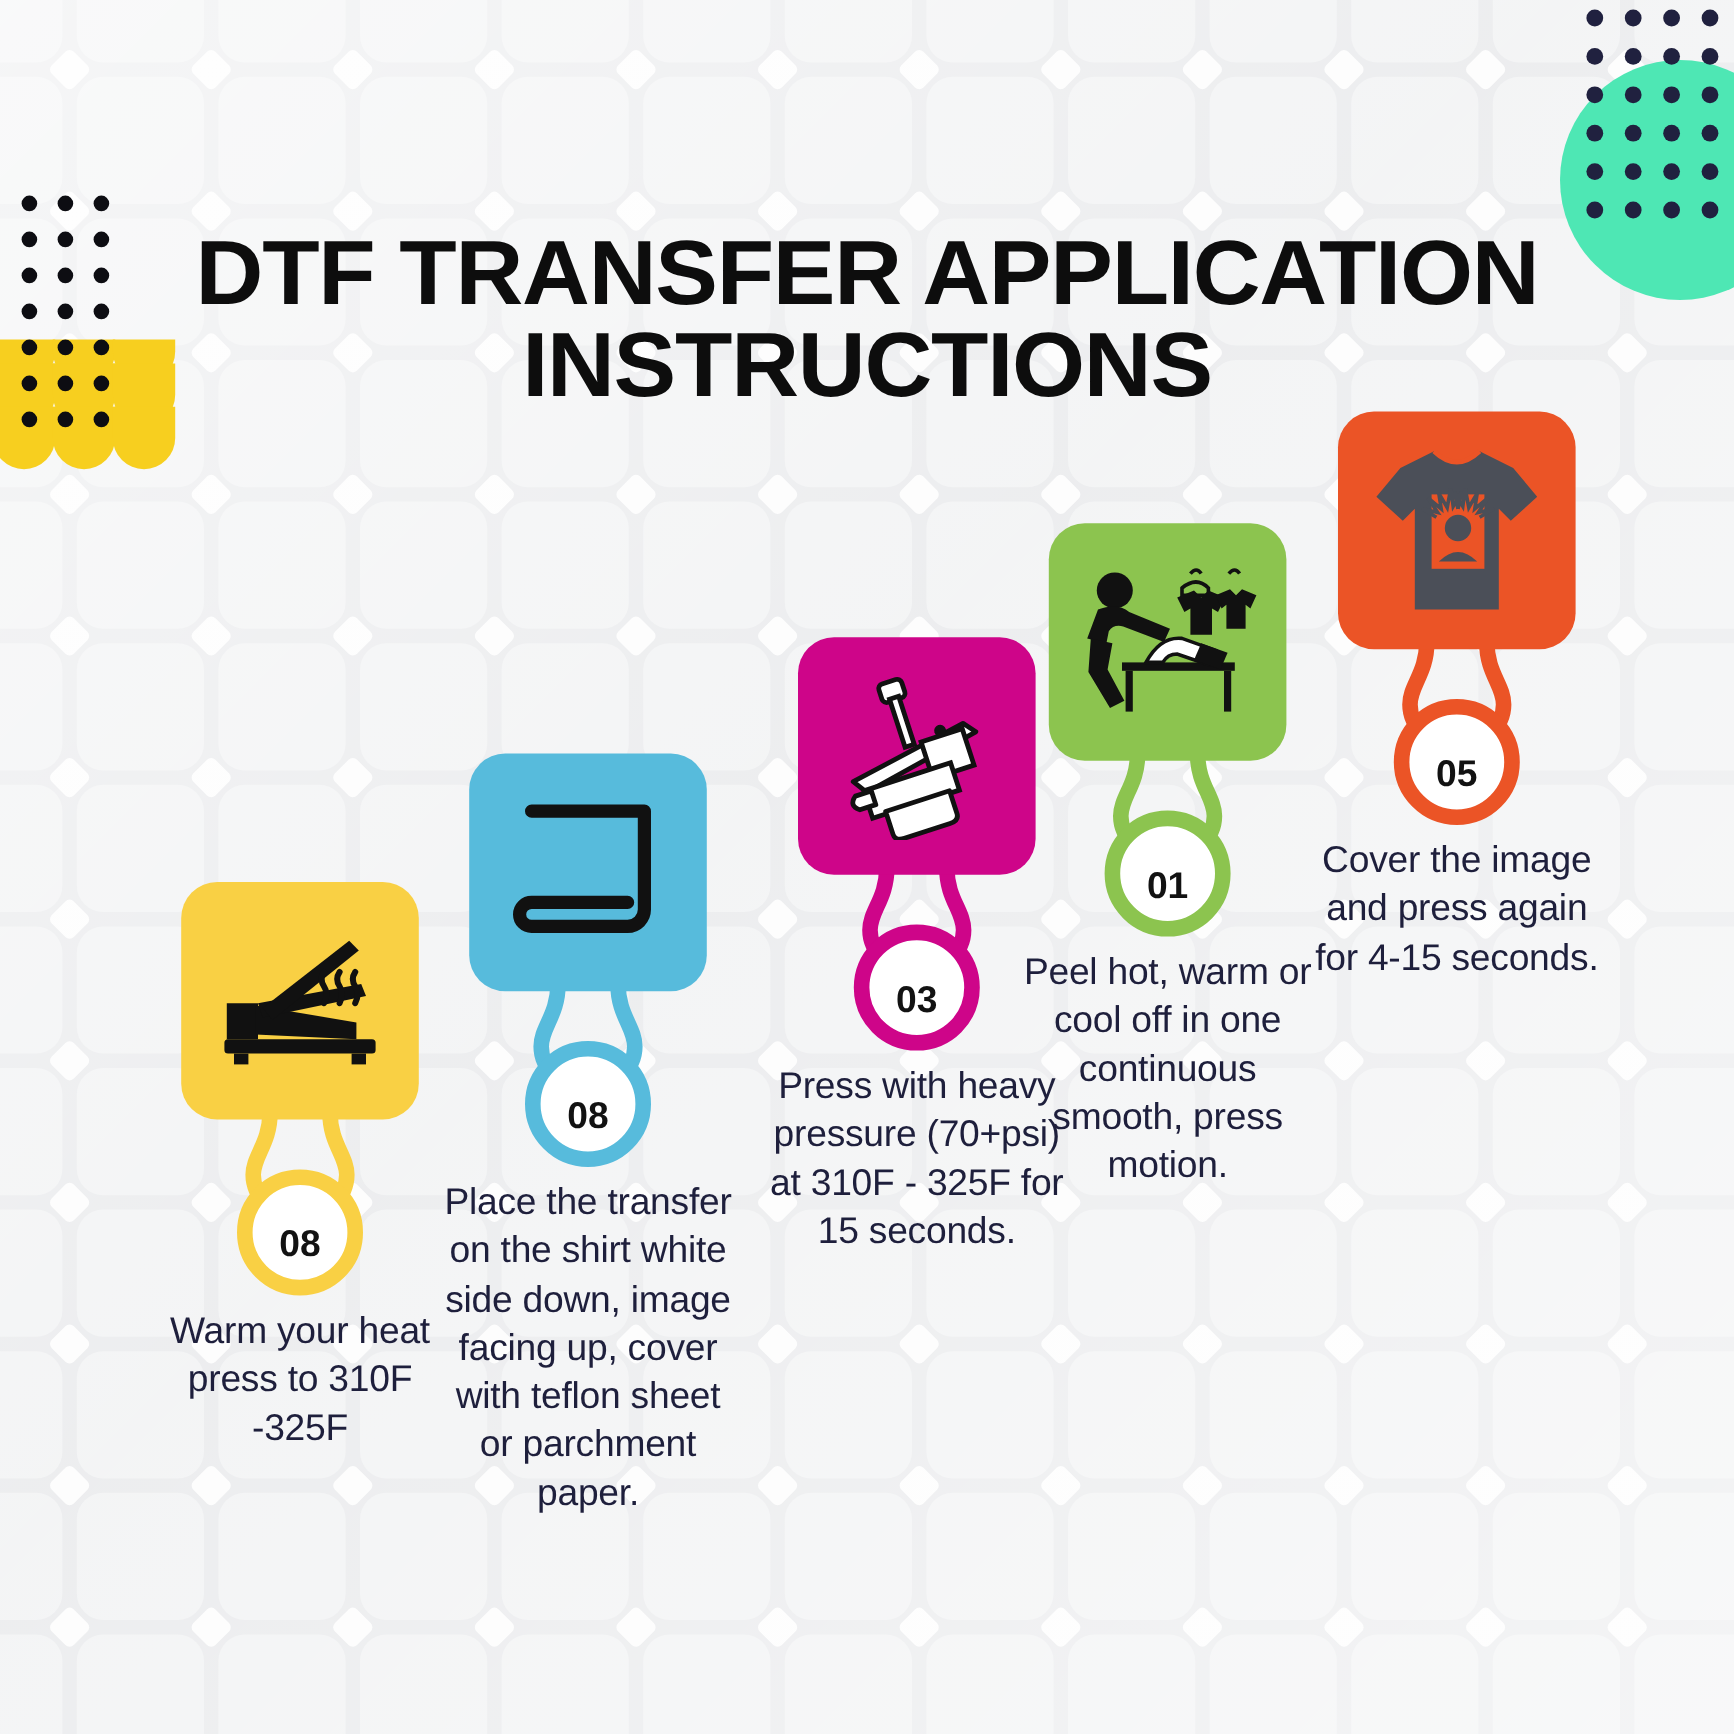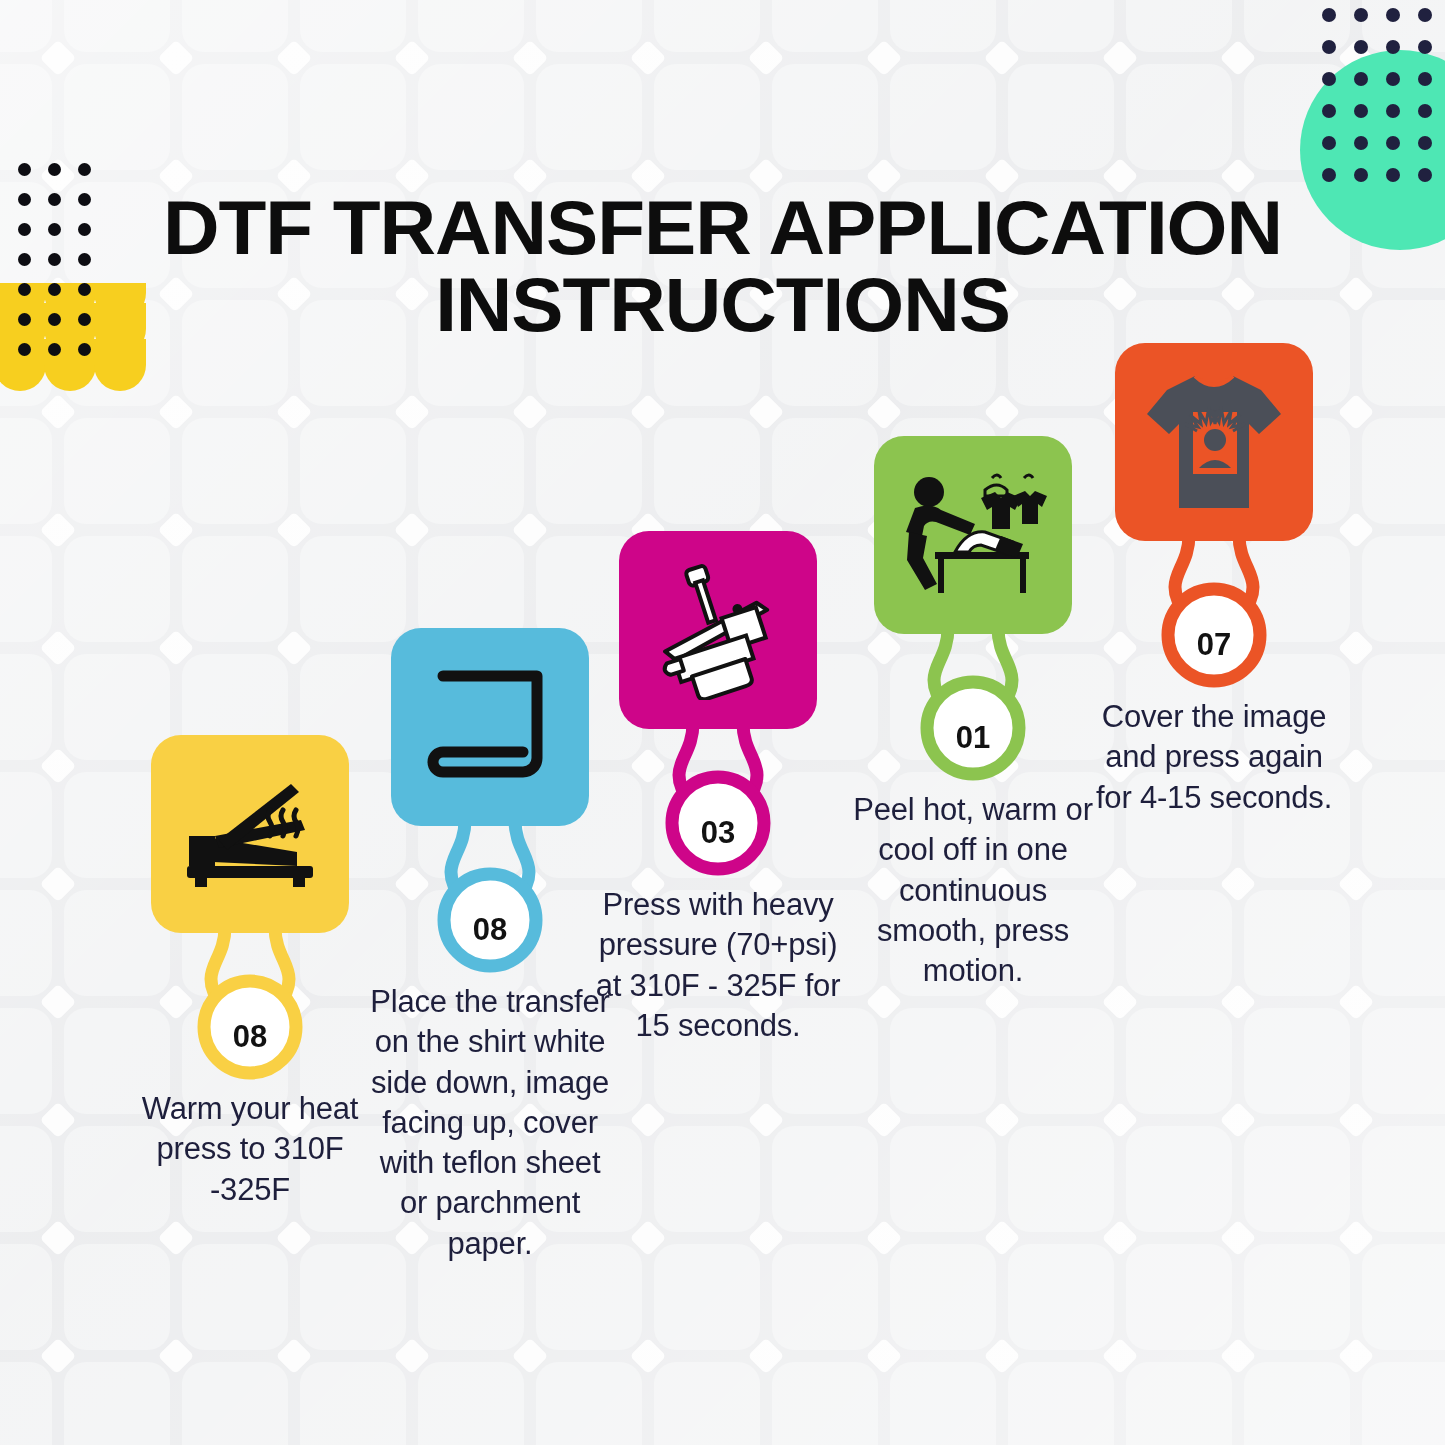--- a/index.html
+++ b/index.html
@@ -534,21 +534,21 @@
         <div class="connector">
           <svg viewBox="0 0 248 160">
             <path d="M99 0 C99 26 85 36 85 52 C85 72 102 78 102 96 C102 110 90 118 78 118" fill="none" stroke="#57bbdc" stroke-width="13"></path>
             <path d="M149 0 C149 26 163 36 163 52 C163 72 146 78 146 96 C146 110 158 118 170 118" fill="none" stroke="#57bbdc" stroke-width="13"></path>
             <circle cx="124" cy="100" r="46" fill="#ffffff" stroke="#57bbdc" stroke-width="13"></circle>
           </svg>
           <div class="badge">08</div>
         </div>
         <div class="caption" style="color: rgb(30, 31, 60);">Place the transfer on the shirt white side down, image facing up, cover with teflon sheet or parchment paper.</div>
       </div>
-      <div class="step" style="left: 594px; top: 531px;">
+      <div class="step" style="left: 640px; top: 531px;">
         <div class="card" style="background: rgb(206, 5, 137);">
           <svg width="150" height="140" viewBox="0 0 150 140">
       <g transform="rotate(-18 75 70)">
         <rect x="62" y="4" width="20" height="16" rx="4" fill="#fff" stroke="#111" stroke-width="4"></rect>
         <rect x="68" y="18" width="8" height="42" fill="#fff" stroke="#111" stroke-width="4"></rect>
         <path d="M18 74 L120 56 L128 66 L26 86 Z" fill="#fff" stroke="#111" stroke-width="4" stroke-linejoin="round"></path>
         <rect x="82" y="60" width="36" height="32" fill="#fff" stroke="#111" stroke-width="4"></rect>
         <path d="M24 84 h76 v24 h-76 z" fill="#fff" stroke="#111" stroke-width="4"></path>
         <path d="M16 86 q-8 6 0 12 h14 v-12 z" fill="#fff" stroke="#111" stroke-width="4" stroke-linejoin="round"></path>
         <path d="M36 106 h56 v20 q0 6 -8 6 h-40 q-8 0 -8 -6 z" fill="#fff" stroke="#111" stroke-width="4" stroke-linejoin="round"></path>
@@ -610,19 +610,19 @@
         </g>
       </g>
           </svg>
         </div>
         <div class="connector">
           <svg viewBox="0 0 248 160">
             <path d="M99 0 C99 26 85 36 85 52 C85 72 102 78 102 96 C102 110 90 118 78 118" fill="none" stroke="#eb5426" stroke-width="13"></path>
             <path d="M149 0 C149 26 163 36 163 52 C163 72 146 78 146 96 C146 110 158 118 170 118" fill="none" stroke="#eb5426" stroke-width="13"></path>
             <circle cx="124" cy="100" r="46" fill="#ffffff" stroke="#eb5426" stroke-width="13"></circle>
           </svg>
-          <div class="badge">07</div>
+          <div class="badge">05</div>
         </div>
         <div class="caption" style="color: rgb(30, 31, 60);">Cover the image and press again for 4-15 seconds.</div>
       </div>
     </div>
 
 </div>
 
 </body></html>

